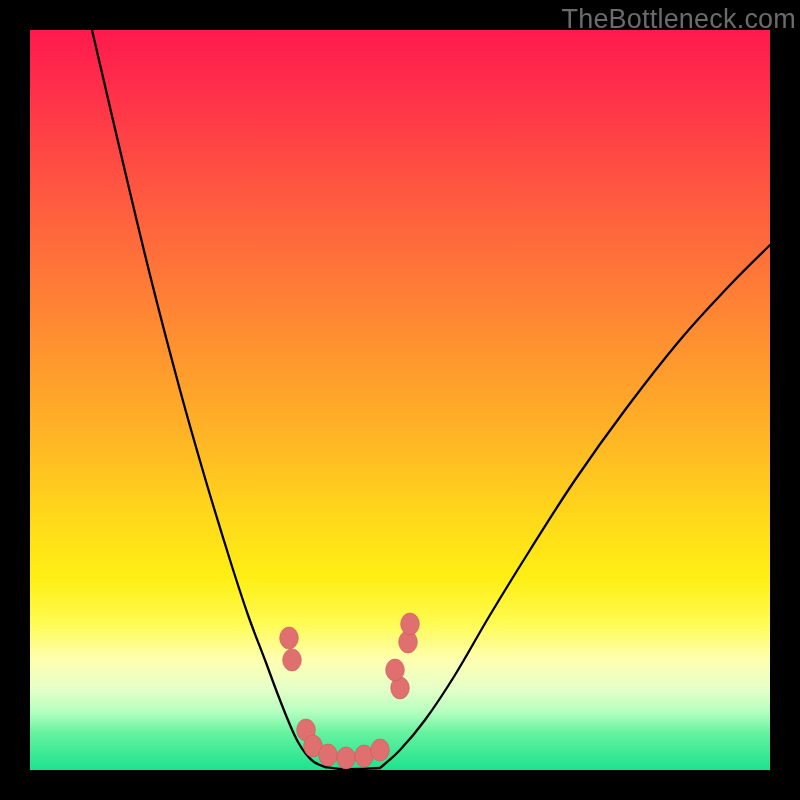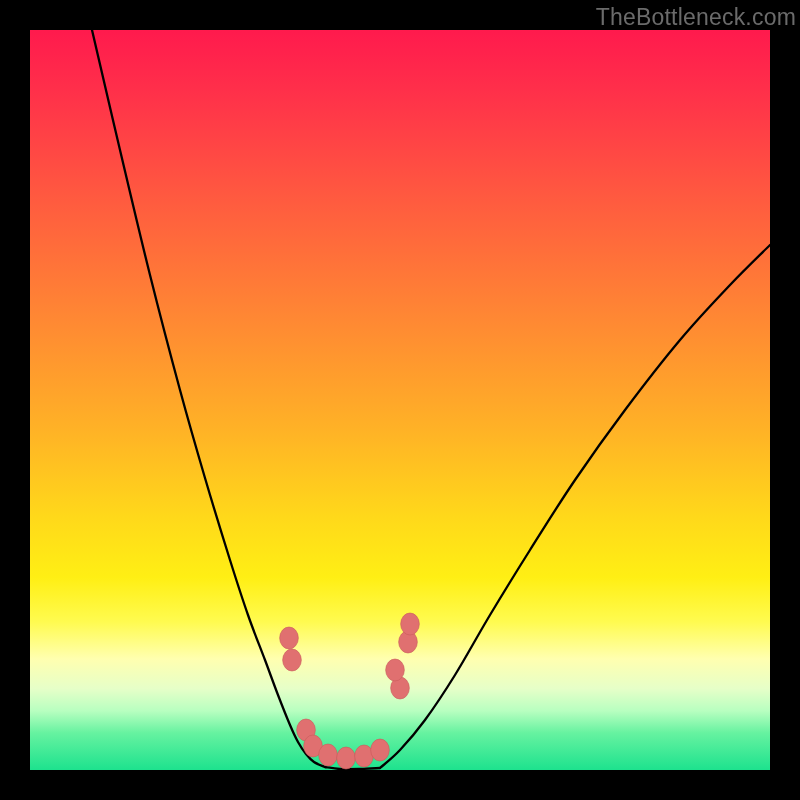--- a/index.html
+++ b/index.html
@@ -42,21 +42,21 @@
       #b8ffc0 92%,
       #66f2a0 95%,
       #1de28e 100%
     );
   }
   .watermark {
     position: absolute;
     top: 4px;
     right: 4px;
     color: #6b6b6b;
-    font-size: 23px;
+    font-size: 27px;
     font-weight: 500;
     letter-spacing: 0.2px;
     user-select: none;
   }
   svg.curves {
     position: absolute;
     inset: 0;
   }
   .curve-stroke {
     fill: none;

